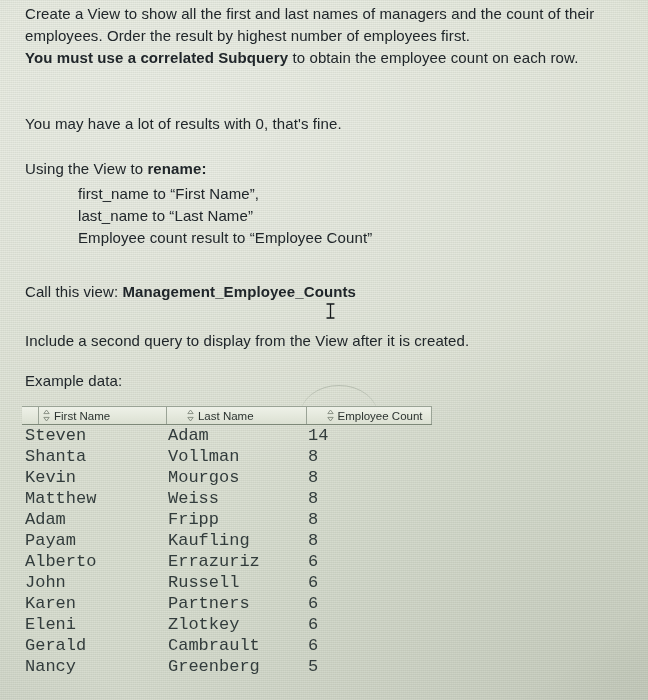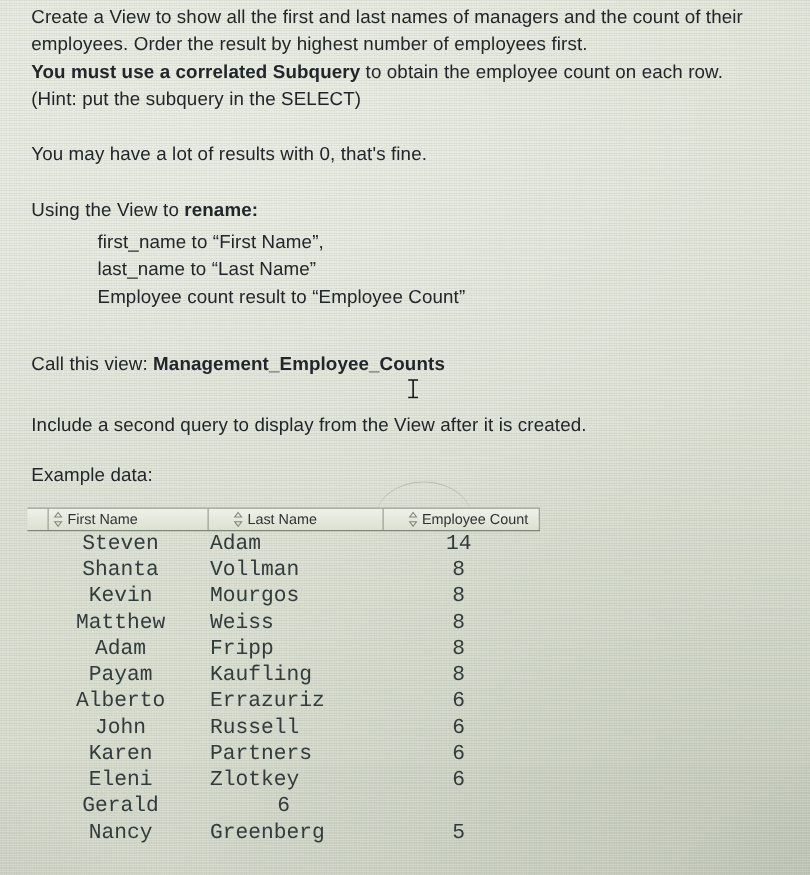--- a/index.html
+++ b/index.html
@@ -100,26 +100,26 @@
 
   .grid-body { margin-top: 1px; }
   .grid-row {
     display: flex;
     height: 21px;
     align-items: baseline;
     font-family: "Liberation Mono", "DejaVu Sans Mono", monospace;
     font-size: 17px;
     color: #323c3c;
   }
-  .cell-first { width: 146px; padding-left: 3px; box-sizing: border-box; text-align: center; }
+  .cell-first { width: 146px; padding-left: 3px; box-sizing: border-box; }
   .cell-last  { width: 140px; box-sizing: border-box; }
   .cell-count {
     width: 124px;
     box-sizing: border-box;
-    text-align: center;
+    text-align: left;
     padding-right: 6px;
   }
 
   
   #text-cursor {
     position: absolute;
     left: 326px;
     top: 303px;
     width: 9px;
     height: 16px;
@@ -146,21 +146,20 @@
   <div id="vignette"></div>
   <div id="arc-artifact"></div>
 
   <div id="content">
 
     <div class="line" style="left:25px; top:4px;">Create a View to show all the first and last names of managers and the count of their</div>
     <div class="line" style="left:25px; top:26px;">employees. Order the result by highest number of employees first.</div>
 
     <div class="line" style="left:25px; top:48px;"><span class="bold">You must use a correlated Subquery</span><span> to obtain the employee count on each row.</span></div>
 
-    <div class="line" style="left:25px; top:70px;">(Hint: put the subquery in the SELECT)</div>
 
     <div class="line" style="left:25px; top:114px;">You may have a lot of results with 0, that's fine.</div>
 
     <div class="line" style="left:25px; top:159px;"><span>Using the View to </span><span class="bold">rename:</span></div>
 
     <div class="line indent" style="top:184px;">first_name to “First Name”,</div>
     <div class="line indent" style="top:228px;">Employee count result to “Employee Count”</div>
     <div class="line indent" style="top:206px;">last_name to “Last Name”</div>
 
     <div class="line" style="left:25px; top:282px;"><span>Call this view: </span><span class="bold">Management_Employee_Counts</span></div>
@@ -245,20 +244,21 @@
             <div class="cell-last">Partners</div>
             <div class="cell-count">6</div>
           </div>
           <div class="grid-row">
             <div class="cell-first">Eleni</div>
             <div class="cell-last">Zlotkey</div>
             <div class="cell-count">6</div>
           </div>
           <div class="grid-row">
             <div class="cell-first">Gerald</div>
+            <div class="cell-last">Cambrault</div>
             <div class="cell-count">6</div>
           </div>
           <div class="grid-row">
             <div class="cell-first">Nancy</div>
             <div class="cell-last">Greenberg</div>
             <div class="cell-count">5</div>
           </div>
         </div>
     </div>
 

